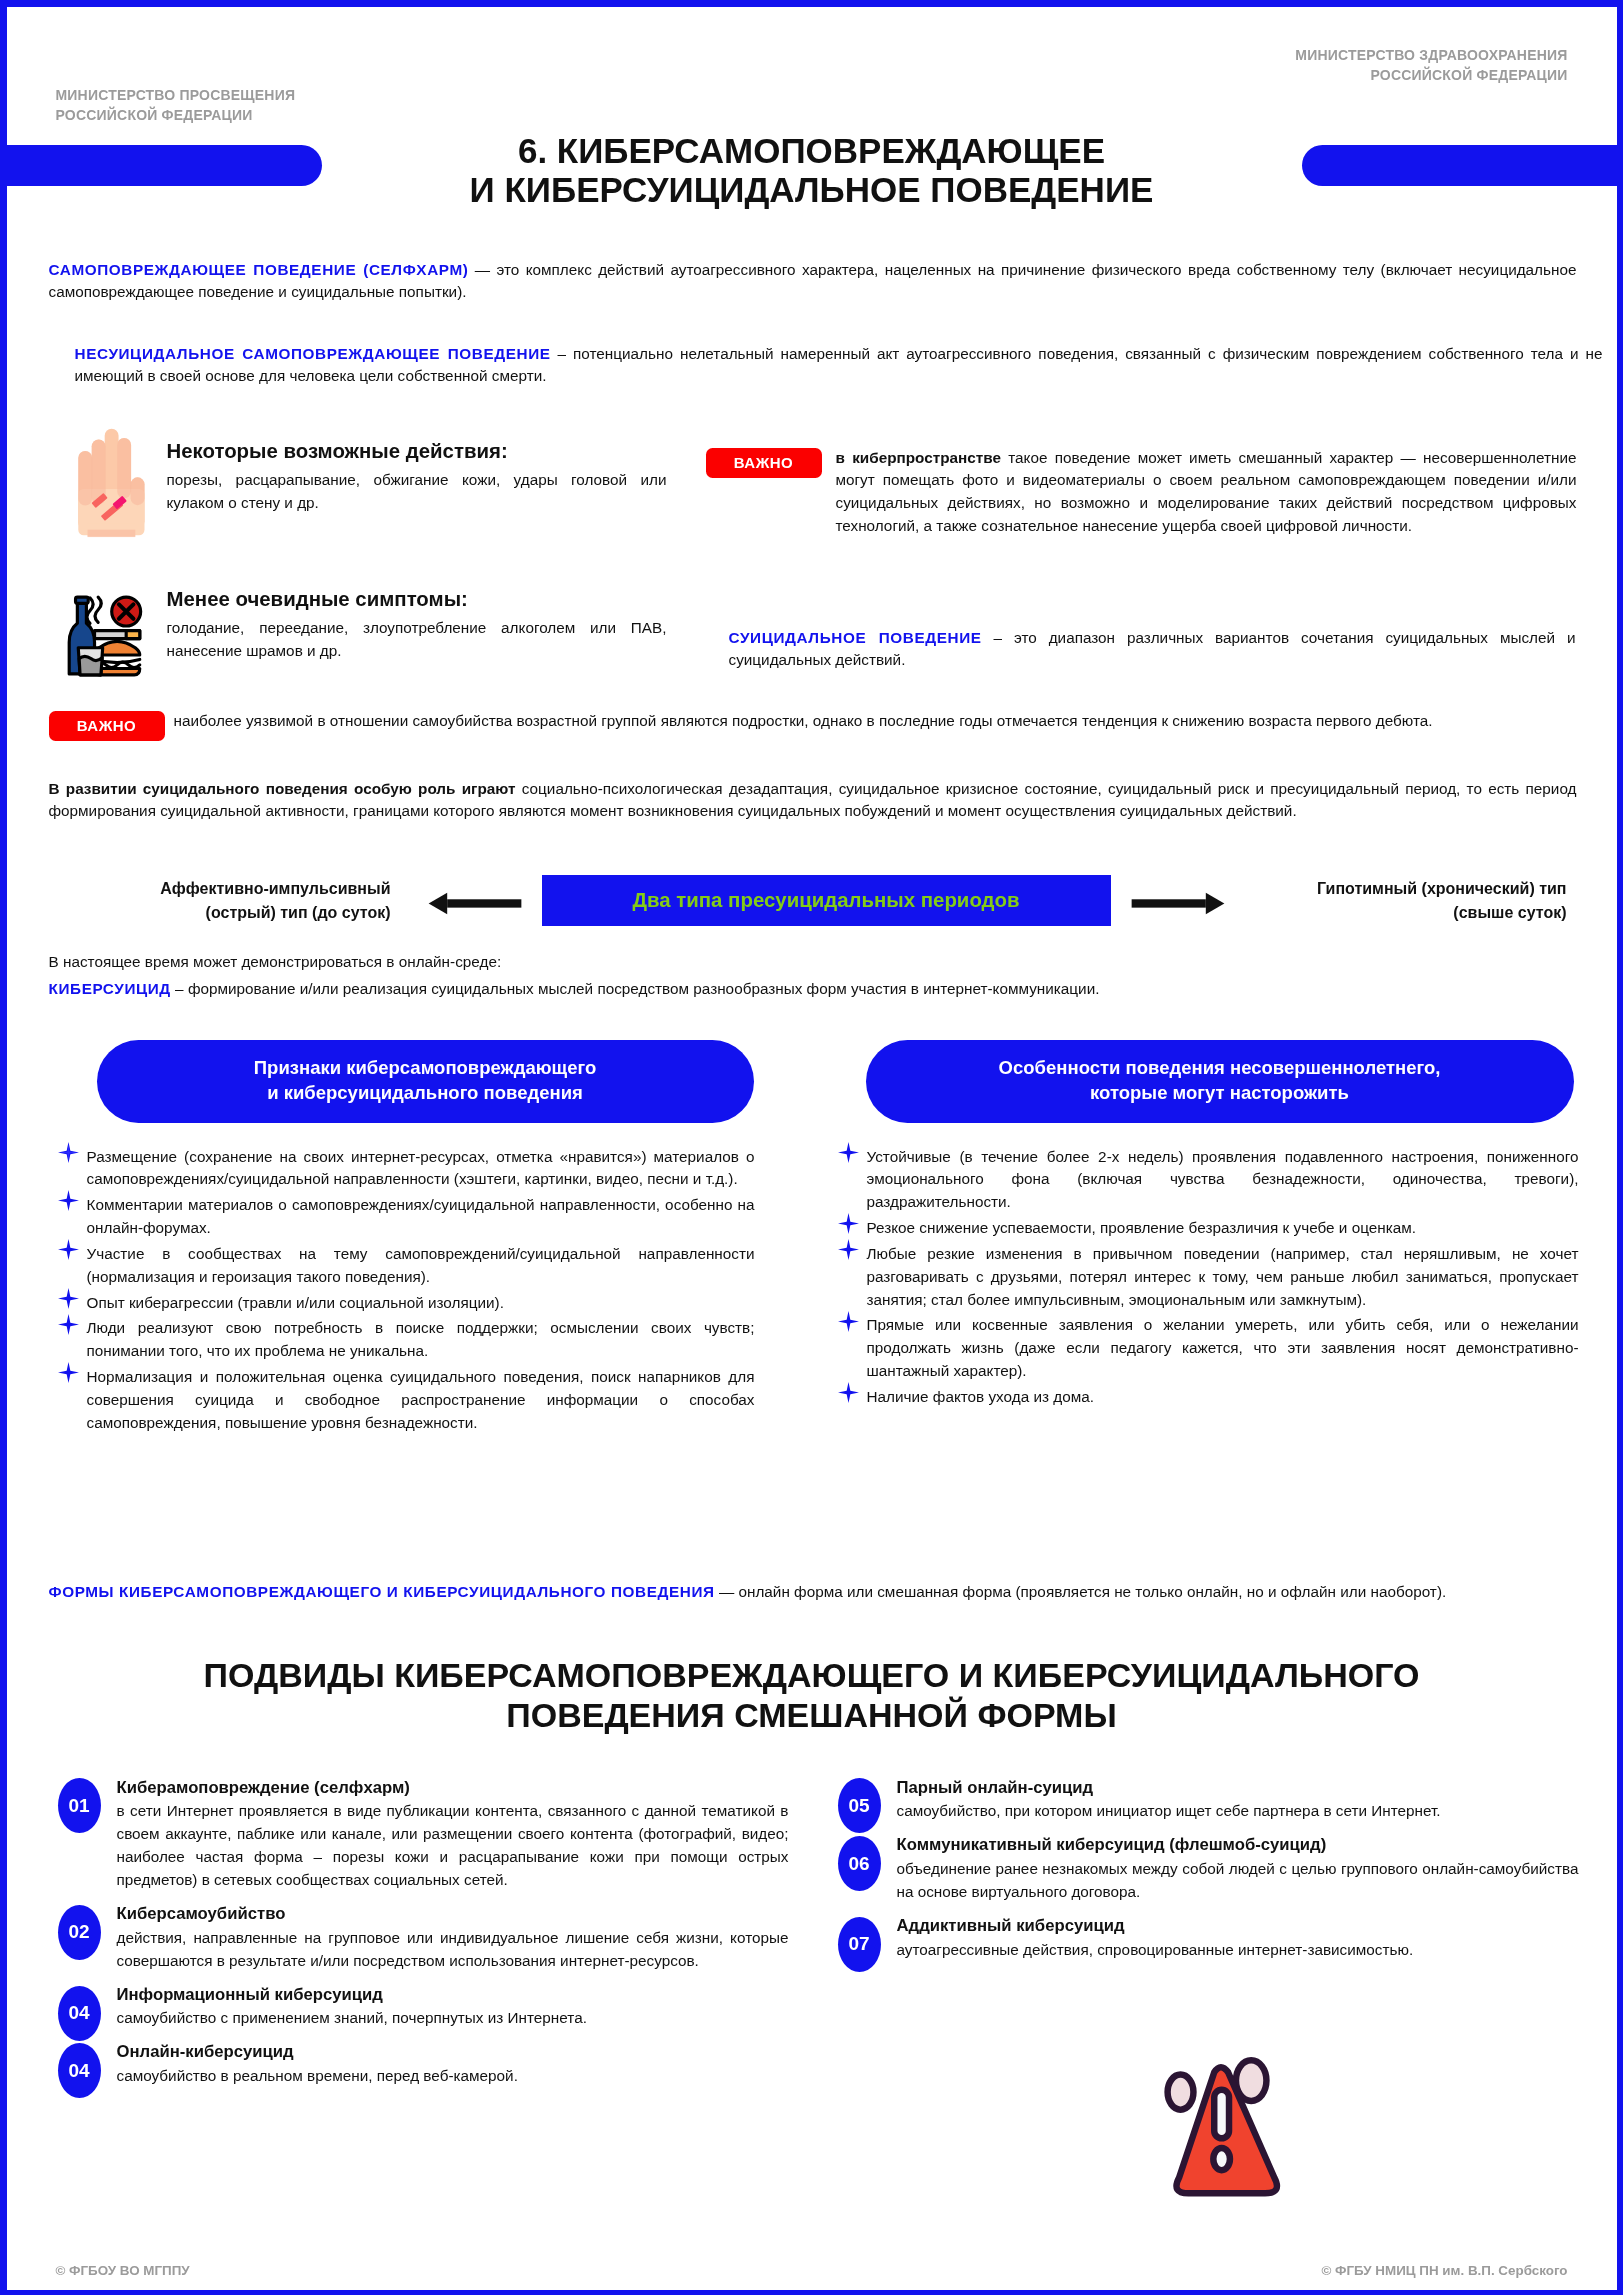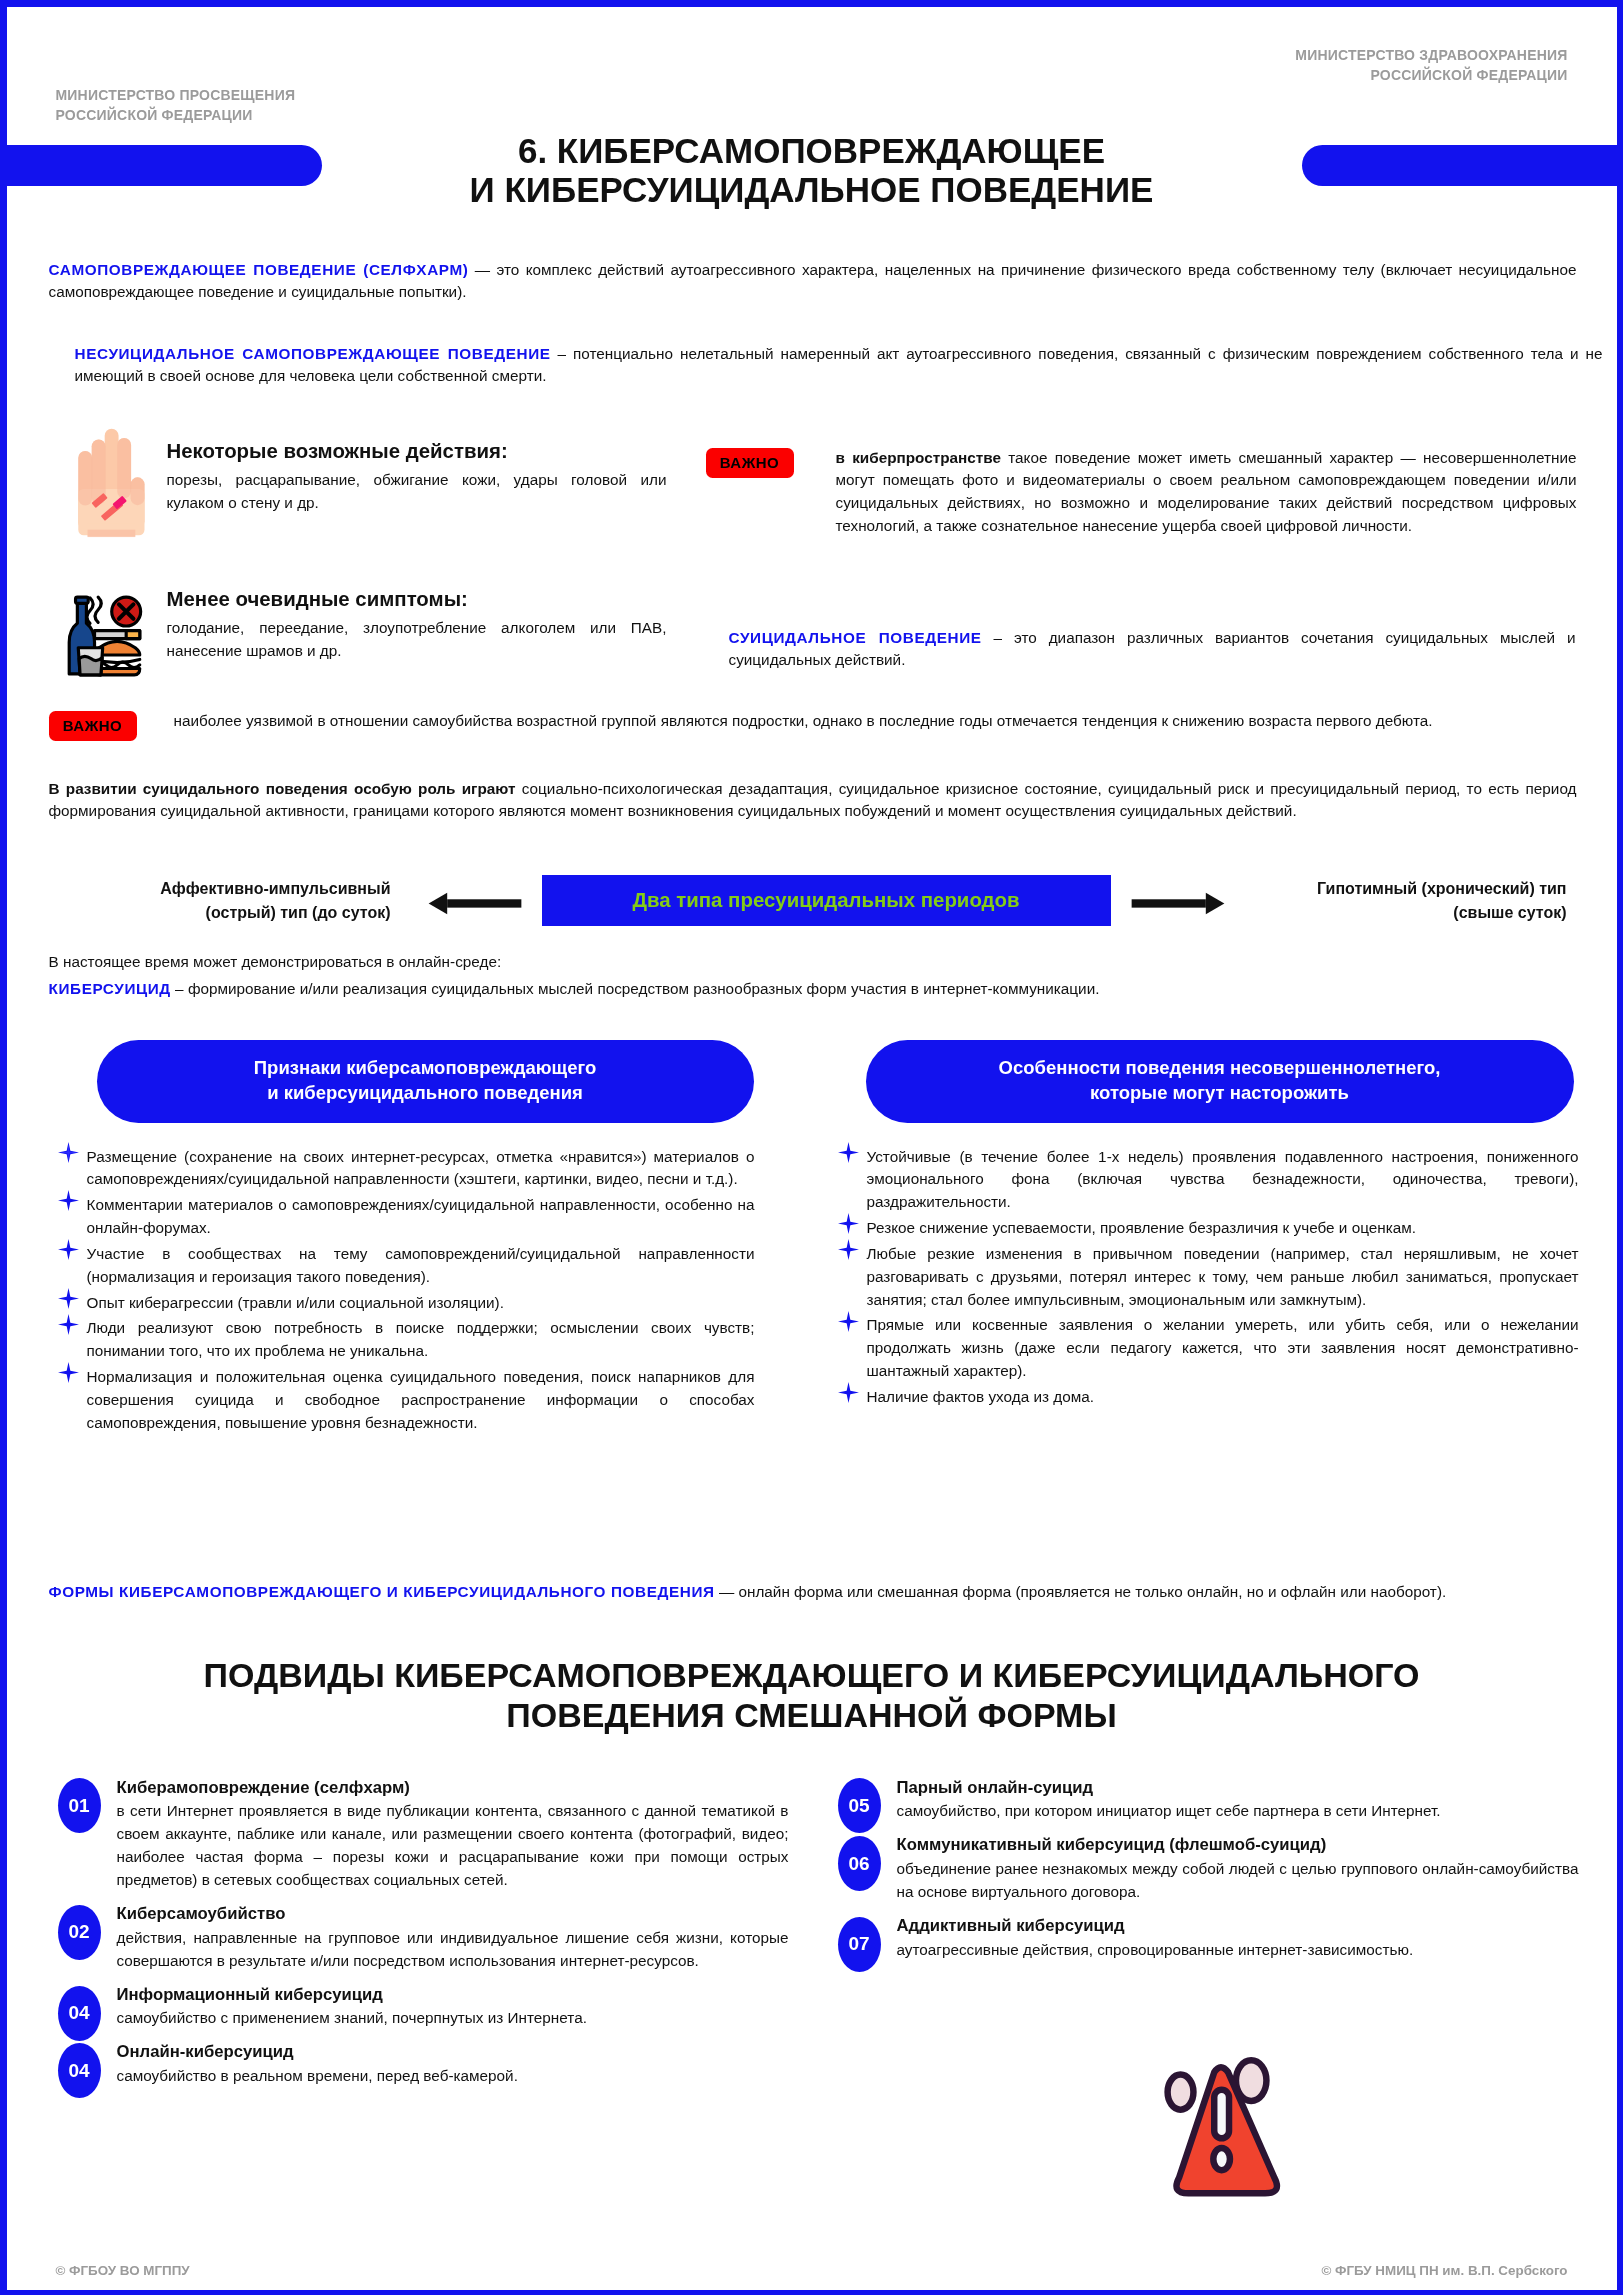--- a/index.html
+++ b/index.html
@@ -46,23 +46,23 @@
   
   .blk{position:absolute;}
   .para{
     font-size:15.3px;line-height:1.5;color:#111;text-align:justify;
   }
   .kw{color:#1212ee;font-weight:bold;letter-spacing:0.6px;}
   .bold{font-weight:bold;}
 
   
   .vazhno{
-    display:inline-block;background:#fb0000;color:#000000;font-weight:bold;
+    display:inline-block;background:#fb0000;color:#ffffff;font-weight:bold;
     font-size:15px;letter-spacing:0.5px;text-align:center;
-    border-radius:6.5px;padding:6.5px 0;width:88px;
+    border-radius:6.5px;padding:6.5px 0;width:116px;
   }
 
   
   .iconrow{position:absolute;}
   .icon-h{font-size:20.4px;font-weight:bold;color:#111;}
   .icon-t{font-size:15.3px;line-height:1.5;color:#111;text-align:justify;}
 
   
   .dia-center{
     position:absolute;background:#1212ee;color:#84cc16;font-weight:bold;
@@ -300,21 +300,21 @@
           </svg></span>
       <span class="txt">Нормализация и положительная оценка суицидального поведения, поиск напарников для совершения суицида и свободное распространение информации о способах самоповреждения, повышение уровня безнадежности.</span>
     </div>
   </div>
 
   <div class="blk" style="left:831px;top:1139px;width:741px;">
     <div class="bul">
       <span class="star"><svg viewBox="0 0 40 40" width="21" height="21">
             <path d="M20 0 L23.5 16.5 L40 20 L23.5 23.5 L20 40 L16.5 23.5 L0 20 L16.5 16.5 Z" fill="#1212ee"></path>
           </svg></span>
-      <span class="txt">Устойчивые (в течение более 1-х недель) проявления подавленного настроения, пониженного эмоционального фона (включая чувства безнадежности, одиночества, тревоги), раздражительности.</span>
+      <span class="txt">Устойчивые (в течение более 2-х недель) проявления подавленного настроения, пониженного эмоционального фона (включая чувства безнадежности, одиночества, тревоги), раздражительности.</span>
     </div>
     <div class="bul">
       <span class="star"><svg viewBox="0 0 40 40" width="21" height="21">
             <path d="M20 0 L23.5 16.5 L40 20 L23.5 23.5 L20 40 L16.5 23.5 L0 20 L16.5 16.5 Z" fill="#1212ee"></path>
           </svg></span>
       <span class="txt">Резкое снижение успеваемости, проявление безразличия к учебе и оценкам.</span>
     </div>
     <div class="bul">
       <span class="star"><svg viewBox="0 0 40 40" width="21" height="21">
             <path d="M20 0 L23.5 16.5 L40 20 L23.5 23.5 L20 40 L16.5 23.5 L0 20 L16.5 16.5 Z" fill="#1212ee"></path>

